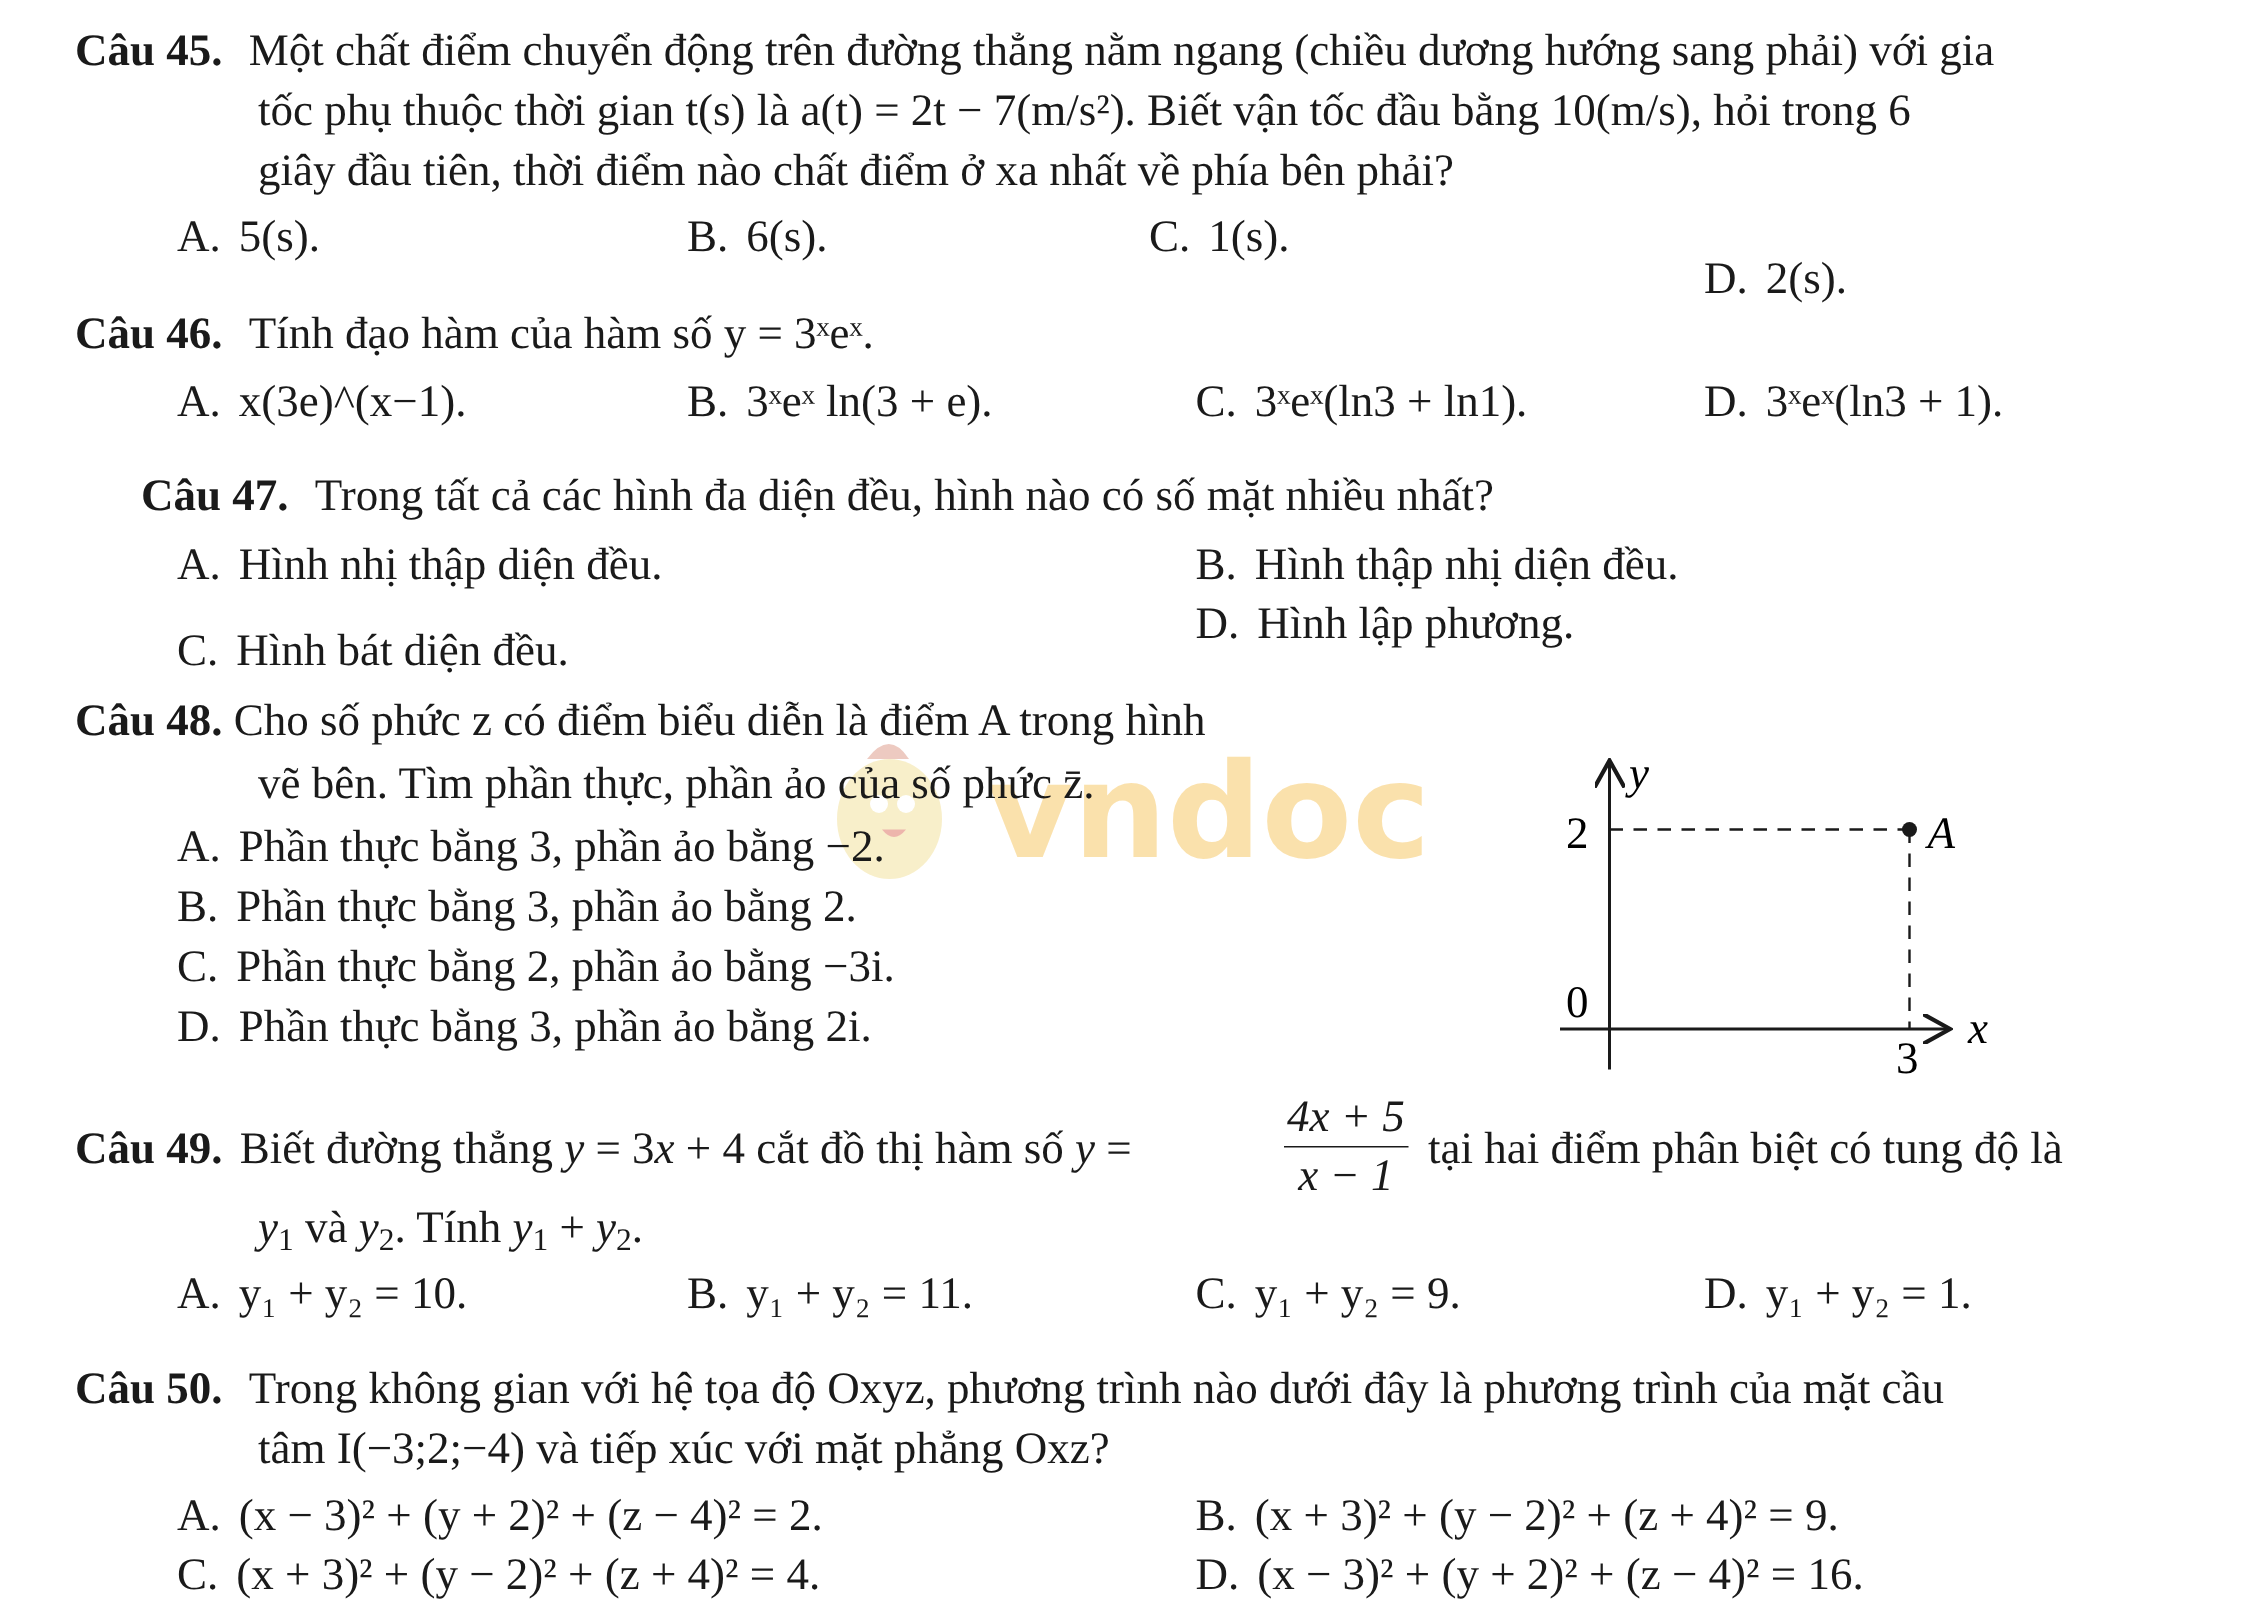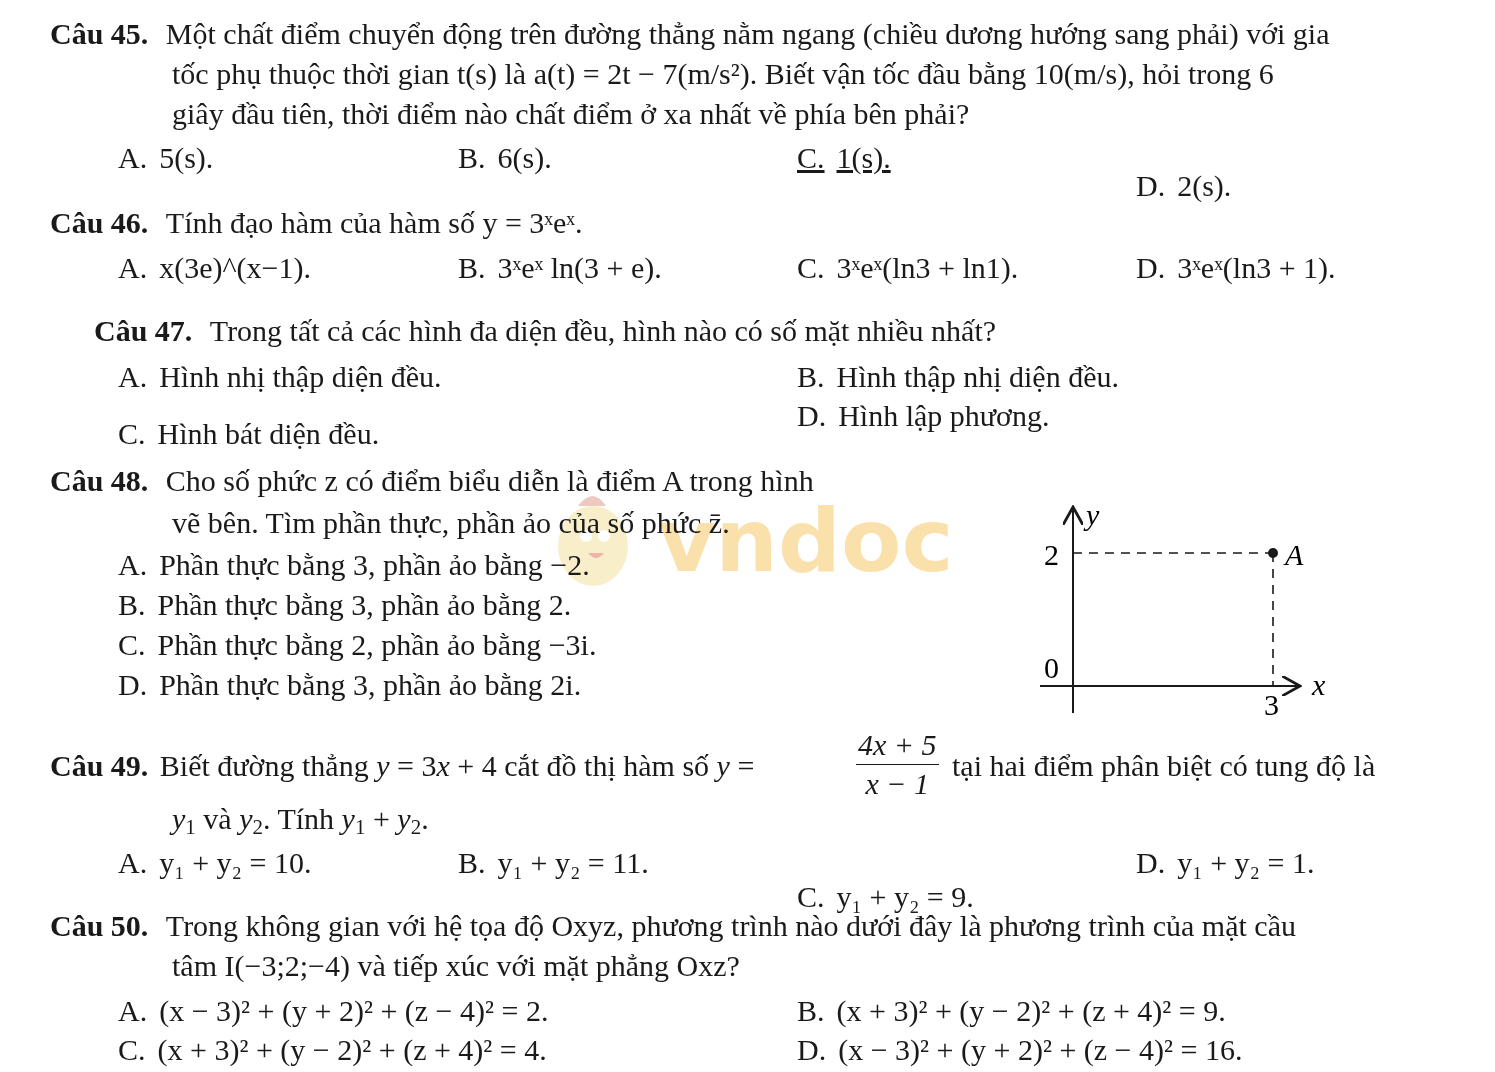--- a/index.html
+++ b/index.html
@@ -29,21 +29,21 @@
 
 <div>
   <div class="ln" style="left:50px; top:16px;">
     <span class="qnum">Câu 45.</span>
     <span style="margin-left:10px;">Một chất điểm chuyển động trên đường thẳng nằm ngang (chiều dương hướng sang phải) với gia</span>
   </div>
   <div class="ln" style="left:172px; top:56px;">tốc phụ thuộc thời gian t(s) là a(t) = 2t − 7(m/s²). Biết vận tốc đầu bằng 10(m/s), hỏi trong 6</div>
   <div class="ln" style="left:172px; top:96px;">giây đầu tiên, thời điểm nào chất điểm ở xa nhất về phía bên phải?</div>
   <div class="ln" style="left:118px; top:140px;"><span class="opt-letter">A.</span><span>5(s).</span></div>
   <div class="ln" style="left:458px; top:140px;"><span class="opt-letter">B.</span><span>6(s).</span></div>
-  <div class="ln" style="left:797px; top:140px;text-decoration:underline;"><span class="opt-letter">C.</span><span>1(s).</span></div>
+  <div class="ln" style="left:766px; top:140px;"><span class="opt-letter">C.</span><span>1(s).</span></div>
   <div class="ln" style="left:1136px; top:140px;margin-top:28px;"><span class="opt-letter">D.</span><span>2(s).</span></div>
 </div>
 
 <div>
   <div class="ln" style="left:50px; top:205px;">
     <span class="qnum">Câu 46.</span>
     <span style="margin-left:10px;">Tính đạo hàm của hàm số y = 3ˣeˣ.</span>
   </div>
   <div class="ln" style="left:118px; top:250px;"><span class="opt-letter">A.</span><span>x(3e)^(x−1).</span></div>
   <div class="ln" style="left:458px; top:250px;"><span class="opt-letter">B.</span><span>3ˣeˣ ln(3 + e).</span></div>
@@ -69,21 +69,21 @@
     <circle cx="56" cy="45" r="6" fill="#ffffff"></circle>
     <path d="M40 62 Q48 72 56 62" fill="#e07a6a"></path>
     <path d="M30 15 Q45 -5 58 15" fill="#e0a090"></path>
     <text x="110" y="80" font-size="88" font-weight="bold" fill="#f7c96a" style="font-family:'DejaVu Sans',sans-serif;">vndoc</text>
   </svg>
 </div>
 
 <div>
   <div class="ln" style="left:50px; top:463px;">
     <span class="qnum">Câu 48.</span>
-    <span style="margin-left:10px;">Cho số phức z có điểm biểu diễn là điểm A trong hình</span>
+    <span style="">Cho số phức z có điểm biểu diễn là điểm A trong hình</span>
   </div>
   <div class="ln" style="left:172px; top:505px;">vẽ bên. Tìm phần thực, phần ảo của số phức z̄.</div>
   <div class="ln" style="left:118px; top:547px;"><span class="opt-letter">A.</span><span>Phần thực bằng 3, phần ảo bằng −2.</span></div>
   <div class="ln" style="left:118px; top:587px;"><span class="opt-letter">B.</span><span>Phần thực bằng 3, phần ảo bằng 2.</span></div>
   <div class="ln" style="left:118px; top:627px;"><span class="opt-letter">C.</span><span>Phần thực bằng 2, phần ảo bằng −3i.</span></div>
   <div class="ln" style="left:118px; top:667px;"><span class="opt-letter">D.</span><span>Phần thực bằng 3, phần ảo bằng 2i.</span></div>
 
   <div class="figure">
     <svg width="330" height="230" viewBox="0 0 330 230">
       <defs>
@@ -118,21 +118,21 @@
   <div class="ln" style="left:850px; top:726px; line-height:normal;">
     <span class="frac">
       <span class="num" style="font-style:italic;">4x + 5</span>
       <span class="den" style="font-style:italic;">x − 1</span>
     </span>
   </div>
   <div class="ln" style="left:952px; top:748px;">tại hai điểm phân biệt có tung độ là</div>
   <div class="ln" style="left:172px; top:801px;"><span class="m">y</span><sub>1</sub> và <span class="m">y</span><sub>2</sub>. Tính <span class="m">y</span><sub>1</sub> + <span class="m">y</span><sub>2</sub>.</div>
   <div class="ln" style="left:118px; top:845px;"><span class="opt-letter">A.</span><span>y₁ + y₂ = 10.</span></div>
   <div class="ln" style="left:458px; top:845px;"><span class="opt-letter">B.</span><span>y₁ + y₂ = 11.</span></div>
-  <div class="ln" style="left:797px; top:879px;text-align:center;"><span class="opt-letter">C.</span><span>y₁ + y₂ = 9.</span></div>
+  <div class="ln" style="left:797px; top:845px;text-align:center;"><span class="opt-letter">C.</span><span>y₁ + y₂ = 9.</span></div>
   <div class="ln" style="left:1136px; top:845px;"><span class="opt-letter">D.</span><span>y₁ + y₂ = 1.</span></div>
 </div>
 
 <div>
   <div class="ln" style="left:50px; top:908px;">
     <span class="qnum">Câu 50.</span>
     <span style="margin-left:10px;">Trong không gian với hệ tọa độ Oxyz, phương trình nào dưới đây là phương trình của mặt cầu</span>
   </div>
   <div class="ln" style="left:172px; top:948px;">tâm I(−3;2;−4) và tiếp xúc với mặt phẳng Oxz?</div>
   <div class="ln" style="left:118px; top:993px;"><span class="opt-letter">A.</span><span>(x − 3)² + (y + 2)² + (z − 4)² = 2.</span></div>

